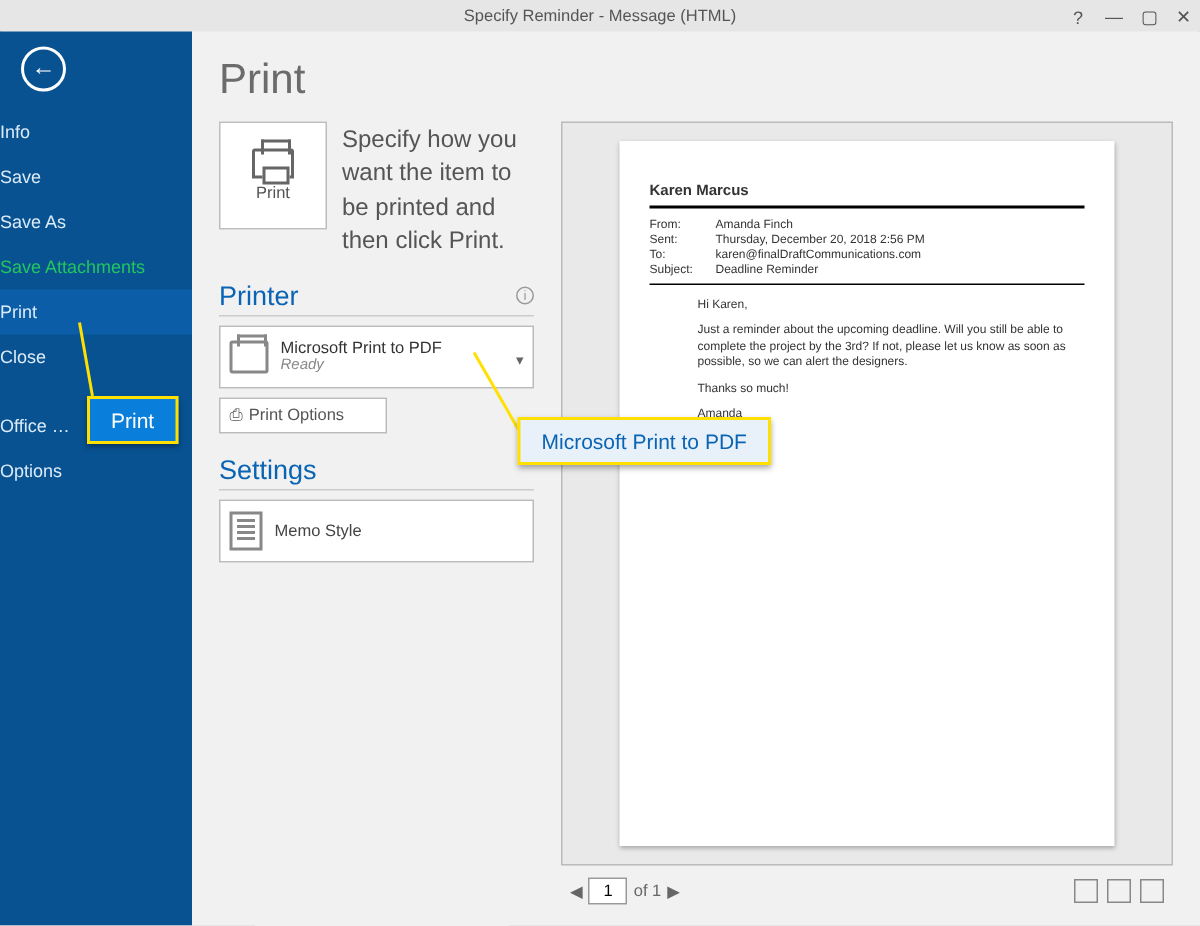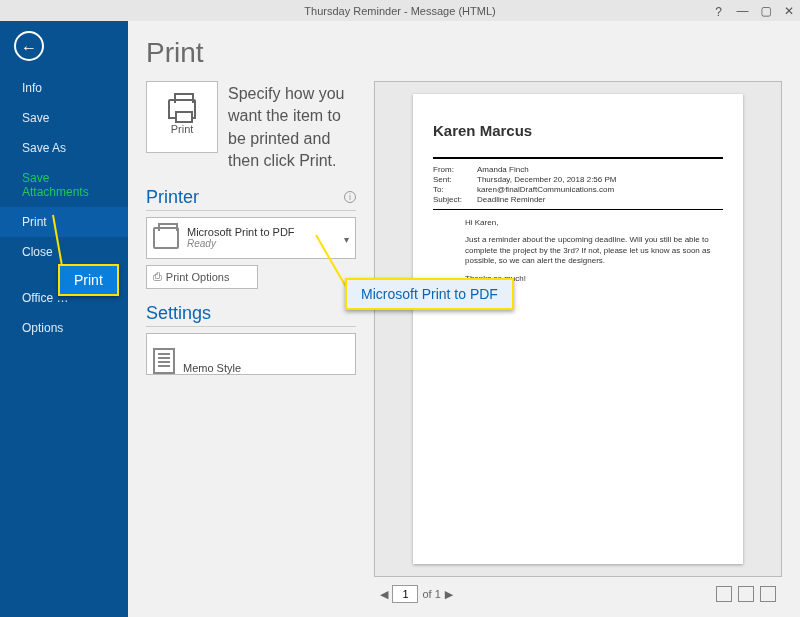--- a/index.html
+++ b/index.html
@@ -23,21 +23,21 @@
     width: 128px; background: #085292; color: #dcebf8; position: relative;
     display: flex; flex-direction: column;
   }
   .back-btn {
     width: 30px; height: 30px; border: 2px solid #fff; border-radius: 50%;
     margin: 10px 0 10px 14px; display: flex; align-items: center; justify-content: center;
     color: #fff;
   }
   .menu { display: flex; flex-direction: column; margin-top: 2px; }
   .menu-item {
-    padding: 8px 22px; font-size: 12px; color: #dcebf8; cursor: default;
+    padding: 8px 0; font-size: 12px; color: #dcebf8; cursor: default;
   }
   .menu-item.disabled { color: #22c55e; }
   .menu-item.active { background: #0a5da6; }
   
   .main {
     flex: 1; background: #f1f1f1; padding: 16px 18px 10px 18px; position: relative;
     display: flex; flex-direction: column;
   }
   .page-title { font-size: 28px; font-weight: 300; color: #6b6b6b; margin-bottom: 12px; }
   .columns { flex:1; display:flex; gap:18px; }
@@ -58,29 +58,29 @@
     background:#fff; border:1px solid #bbb; height:42px; display:flex; align-items:center;
     padding:0 6px; position:relative; margin-bottom:6px; cursor:default;
   }
   .printer-select .picon{ width:26px;height:22px;border:2px solid #888;border-radius:2px;position:relative;margin-right:8px;}
   .printer-select .picon::before{content:"";position:absolute;top:-6px;left:3px;width:16px;height:6px;border:2px solid #888;border-bottom:none;}
   .printer-select .ptxt{display:flex;flex-direction:column;}
   .printer-select .pname{font-size:11px;color:#333;}
   .printer-select .pstat{font-size:10px;color:#888;font-style:italic;}
   .printer-select .chev{position:absolute;right:6px;top:16px;font-size:10px;color:#666;}
   .print-options{ height:24px;border:1px solid #bbb;background:#fff;display:flex;align-items:center;gap:4px;padding:0 6px;font-size:11px;color:#555;width:112px;margin-bottom:14px;}
-  .settings-row{ background:#fff; border:1px solid #bbb; height:42px; display:flex; align-items:flex-end; padding:0 6px; gap:8px;}
+  .settings-row{ background:#fff; border:1px solid #bbb; height:42px; display:flex; align-items:center; padding:0 6px; gap:8px;}
   .doc-icon{width:22px;height:26px;border:2px solid #888;position:relative;}
   .doc-icon::before{content:"";position:absolute;top:3px;left:3px;right:3px;height:2px;background:#888;box-shadow:0 4px 0 #888,0 8px 0 #888,0 12px 0 #888;}
   .settings-row span{font-size:11px;color:#444;}
   
   .rightcol{ flex:1; display:flex; flex-direction:column; }
   .preview-wrap{ flex:1; background:#e9e9e9; border:1px solid #bbb; padding:12px; display:flex; align-items:flex-start; justify-content:center; overflow:auto;}
   .paper{ width:330px; height:470px; background:#fff; box-shadow:0 1px 3px rgba(0,0,0,0.3); padding:28px 20px 20px 20px; font-size:8px; color:#333;}
-  .paper .hdr-name{font-weight:bold;font-size:15px;border-bottom:2px solid #000;padding-bottom:18px;margin-bottom:5px;}
+  .paper .hdr-name{font-weight:bold;font-size:10px;border-bottom:2px solid #000;padding-bottom:4px;margin-bottom:5px;}
   .paper table{font-size:8px;border-collapse:collapse;width:100%;}
   .paper td{vertical-align:top;padding:0.5px 0;}
   .paper td.k{font-weight:normal;width:44px;}
   .paper hr{border:none;border-top:1px solid #000;margin:5px 0 8px 0;}
   .paper p{margin-bottom:7px;line-height:1.3;padding-left:32px;}
   .pager{height:30px;display:flex;align-items:center;padding:4px 6px 0 6px;color:#666;font-size:11px;justify-content:space-between;}
   .pager .nav{display:flex;align-items:center;gap:4px;}
   .page-input{width:26px;height:18px;border:1px solid #999;background:#fff;text-align:center;font-size:11px;}
   .pager .tools{display:flex;gap:6px;}
   .tool-icon{width:16px;height:16px;border:1px solid #888;display:inline-block;}
@@ -91,21 +91,21 @@
   
   .frame{position:absolute;inset:0;border:1px solid #b3b3b3;pointer-events:none;}
 </style>
 </head>
 <body>
 
 <div class="app">
   <div class="frame"></div>
 
   <div class="titlebar">
-    <span>Thursday Reminder - Message (HTML)</span>
+    <span>Specify Reminder - Message (HTML)</span>
     <span class="help">?</span>
     <div class="winctrls">
       <span>—</span>
       <span>▢</span>
       <span>✕</span>
     </div>
   </div>
 
   <div class="body">
 

